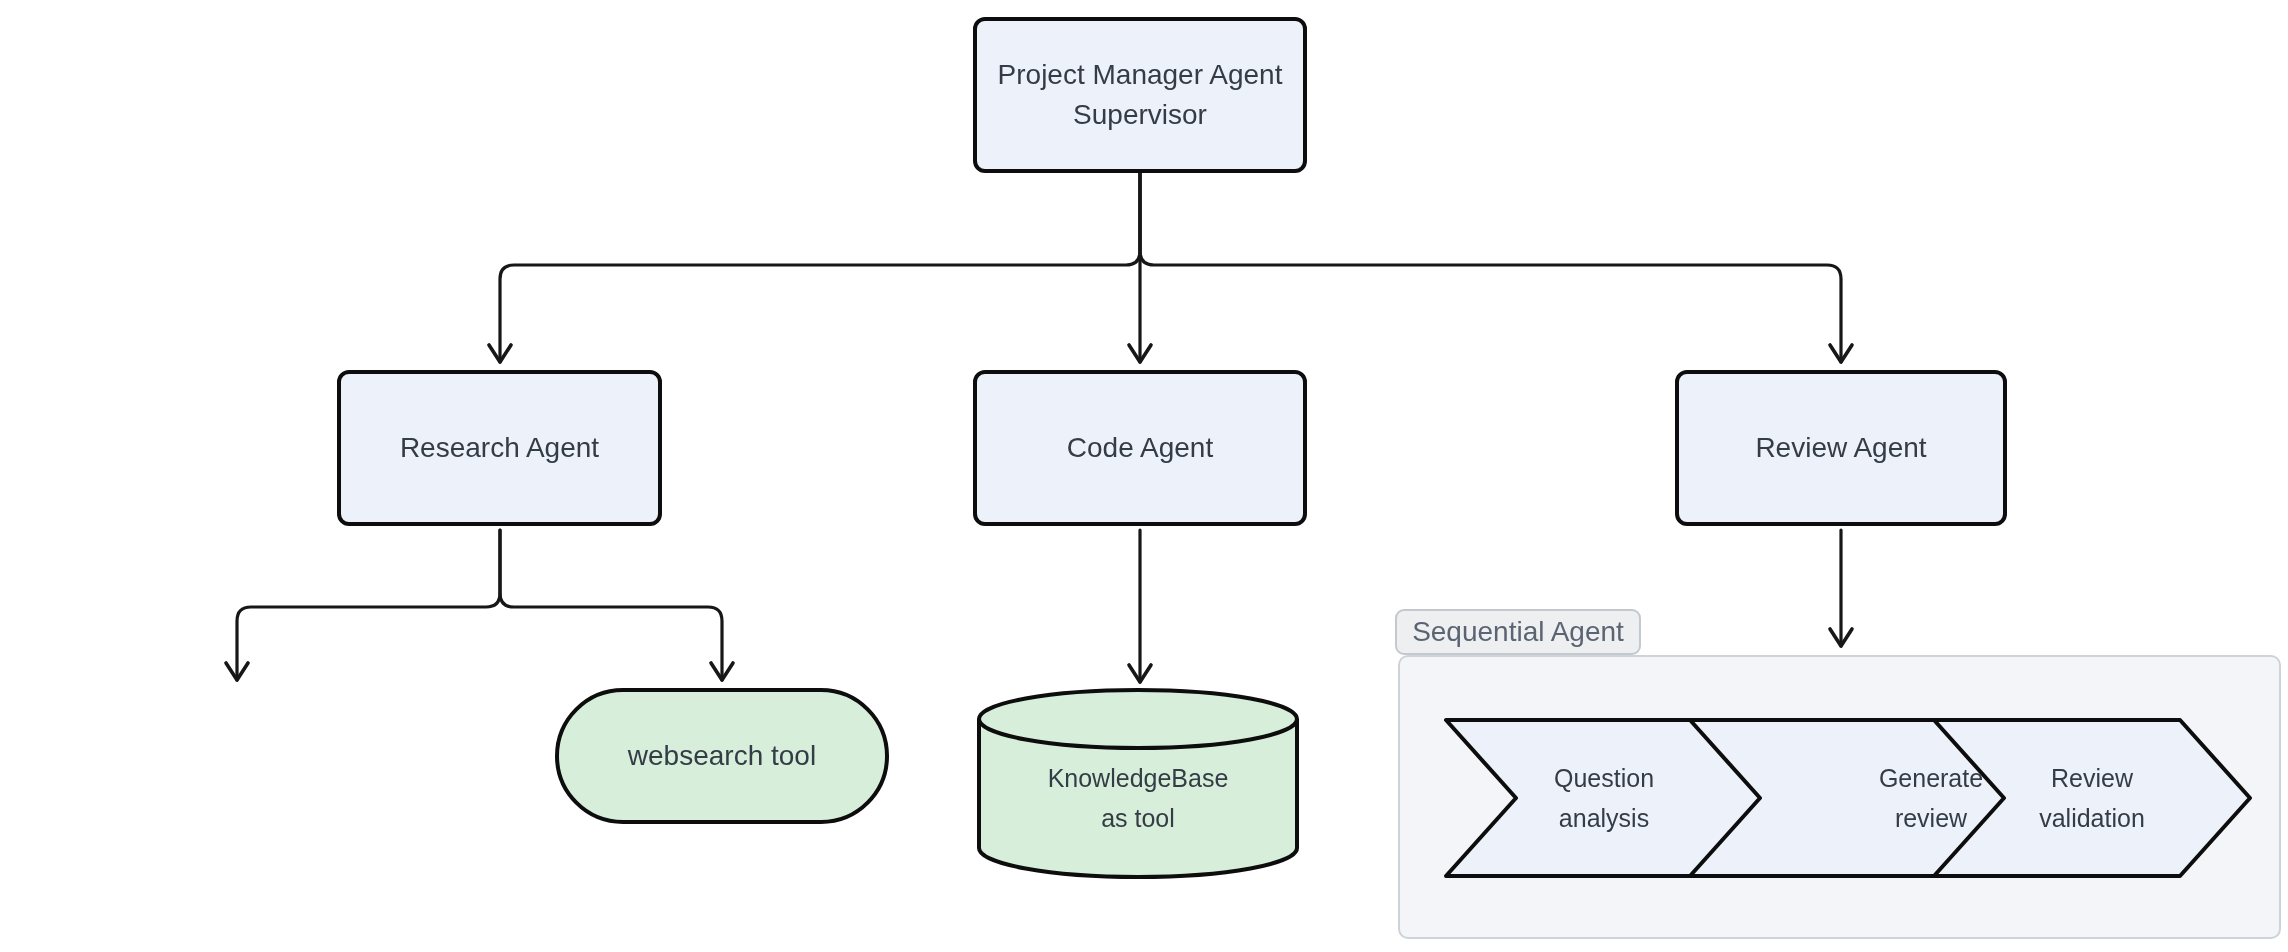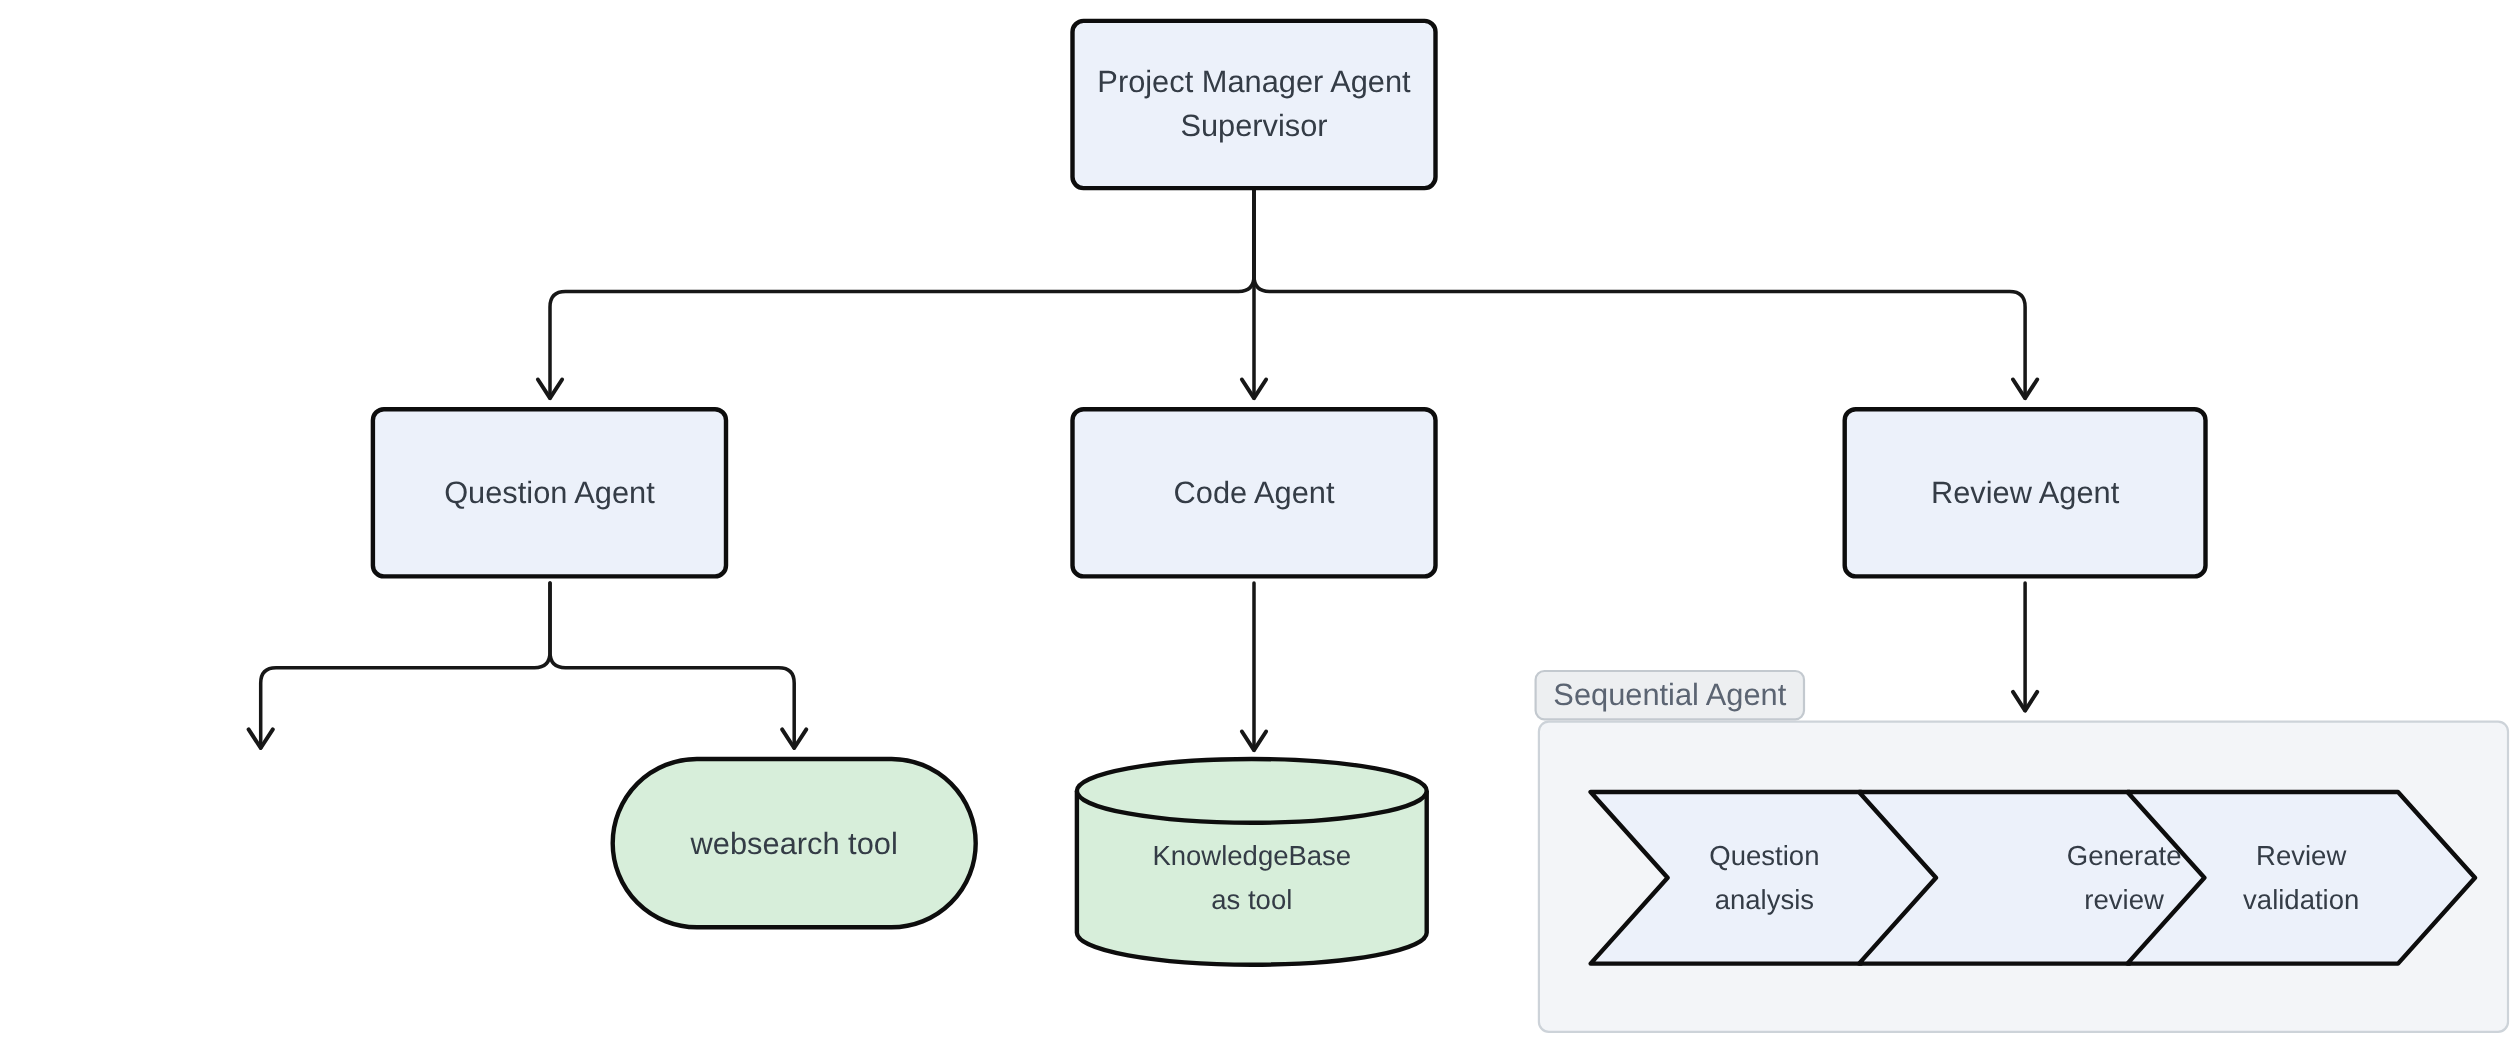--- a/index.html
+++ b/index.html
@@ -109,28 +109,28 @@
       <path d="M979,719 L979,848 A159,29 0 0 0 1297,848 L1297,719" fill="#d7eeda" stroke="#0d0d0d" stroke-width="4"></path>
       <ellipse cx="1138" cy="719" rx="159" ry="29" fill="#d7eeda" stroke="#0d0d0d" stroke-width="4"></ellipse>
     </g>
   </svg>
 
   <div class="subgraph-title">Sequential Agent</div>
 
   <div class="node rect-node" style="left:973px; top:17px; width:334px; height:156px;">Project Manager Agent
 Supervisor</div>
 
-  <div class="node rect-node" style="left:337px; top:370px; width:325px; height:156px;">Question Agent</div>
+  <div class="node rect-node" style="left:337px; top:370px; width:325px; height:156px;">Research Agent</div>
 
   <div class="node rect-node" style="left:973px; top:370px; width:334px; height:156px;text-align:center;">Code Agent</div>
 
   <div class="node rect-node" style="left:1675px; top:370px; width:332px; height:156px;">Review Agent</div>
 
 
-  <div class="node stadium-node" style="left:555px; top:688px; width:334px; height:157px; border-radius:79px;">websearch tool</div>
+  <div class="node stadium-node" style="left:555px; top:688px; width:334px; height:136px; border-radius:79px;">websearch tool</div>
 
   <div class="shape-label" style="left:988px; top:738px; width:300px; height:120px;">KnowledgeBase
 as tool</div>
 
   <div class="shape-label" style="left:1494px; top:720px; width:220px; height:156px;">Question
 analysis</div>
 
   <div class="shape-label" style="left:1821px; top:720px; width:220px; height:156px;">Generate
 review</div>
 

